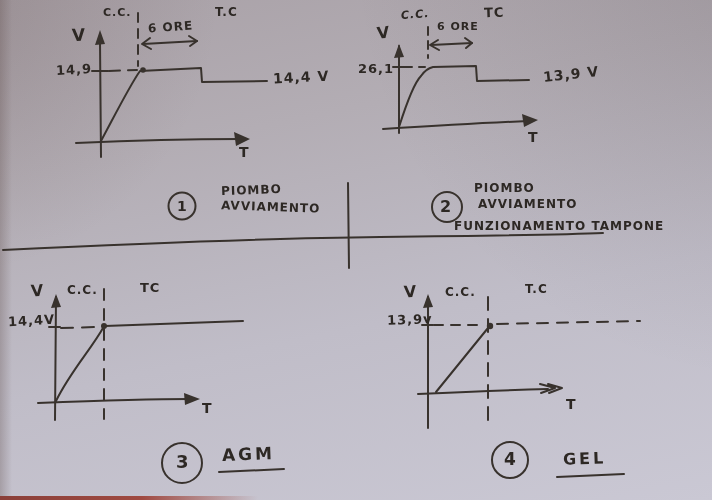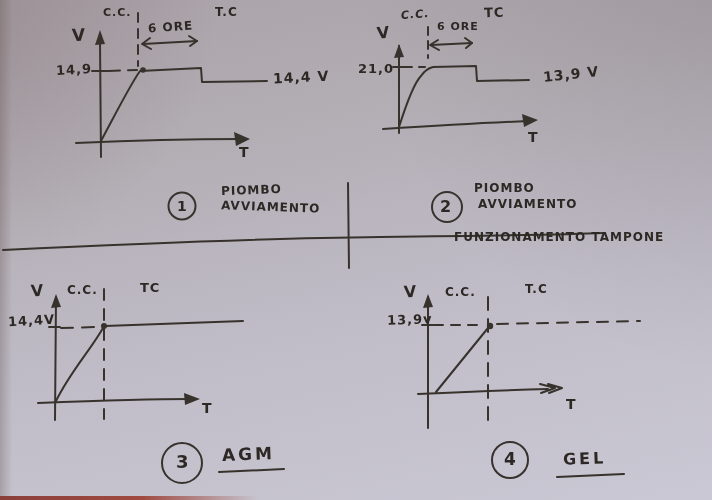--- a/index.html
+++ b/index.html
@@ -111,21 +111,21 @@
 <span class="hw s11" style="left:103px;top:7px;">C.C.</span>
 <span class="hw s12 r-4" style="left:148px;top:21px;">6 ORE</span>
 <span class="hw s12" style="left:215px;top:6px;">T.C</span>
 <span class="hw s14 r-3" style="left:273px;top:70px;">14,4 V</span>
 <span class="hw s14" style="left:239px;top:145px;">T</span>
 
 <span class="hw s16 r-6" style="left:377px;top:25px;">V</span>
 <span class="hw s11 r-4" style="left:401px;top:9px;font-style:italic;">C.C.</span>
 <span class="hw s11" style="left:437px;top:21px;">6 ORE</span>
 <span class="hw s13 r-2" style="left:484px;top:6px;">TC</span>
-<span class="hw s13" style="left:358px;top:62px;">21,0</span>
+<span class="hw s13" style="left:358px;top:62px;">26,1</span>
 <span class="hw s14 r-6" style="left:543px;top:67px;">13,9 V</span>
 <span class="hw s14" style="left:528px;top:130px;">T</span>
 
 <span class="hw s16 r-4" style="left:31px;top:283px;">V</span>
 <span class="hw s12" style="left:67px;top:284px;">C.C.</span>
 <span class="hw s13" style="left:140px;top:281px;">TC</span>
 <span class="hw s13 r-3" style="left:8px;top:314px;">14,4V</span>
 <span class="hw s14" style="left:202px;top:401px;">T</span>
 
 <span class="hw s16 r-4" style="left:404px;top:284px;">V</span>
@@ -134,19 +134,19 @@
 <span class="hw s13 r-2" style="left:387px;top:313px;">13,9v</span>
 <span class="hw s14" style="left:566px;top:397px;">T</span>
 
 <span class="hw s14" style="left:177px;top:199px;">1</span>
 <span class="hw s12 r-2" style="left:221px;top:184px;">PIOMBO</span>
 <span class="hw s12 r2" style="left:221px;top:201px;">AVVIAMENTO</span>
 
 <span class="hw s16" style="left:440px;top:199px;">2</span>
 <span class="hw s12" style="left:474px;top:182px;">PIOMBO</span>
 <span class="hw s12" style="left:478px;top:198px;">AVVIAMENTO</span>
-<span class="hw s12" style="left:454px;top:231px;">FUNZIONAMENTO TAMPONE</span>
+<span class="hw s12" style="left:454px;top:220px;">FUNZIONAMENTO TAMPONE</span>
 
 <span class="hw s18" style="left:176px;top:453px;">3</span>
 <span class="hw s17 r-2" style="left:222px;top:446px;letter-spacing:3px;">AGM</span>
 
 <span class="hw s17" style="left:504px;top:451px;">4</span>
 <span class="hw s16 r-2" style="left:563px;top:451px;letter-spacing:3px;">GEL</span>
 
 </body></html>

